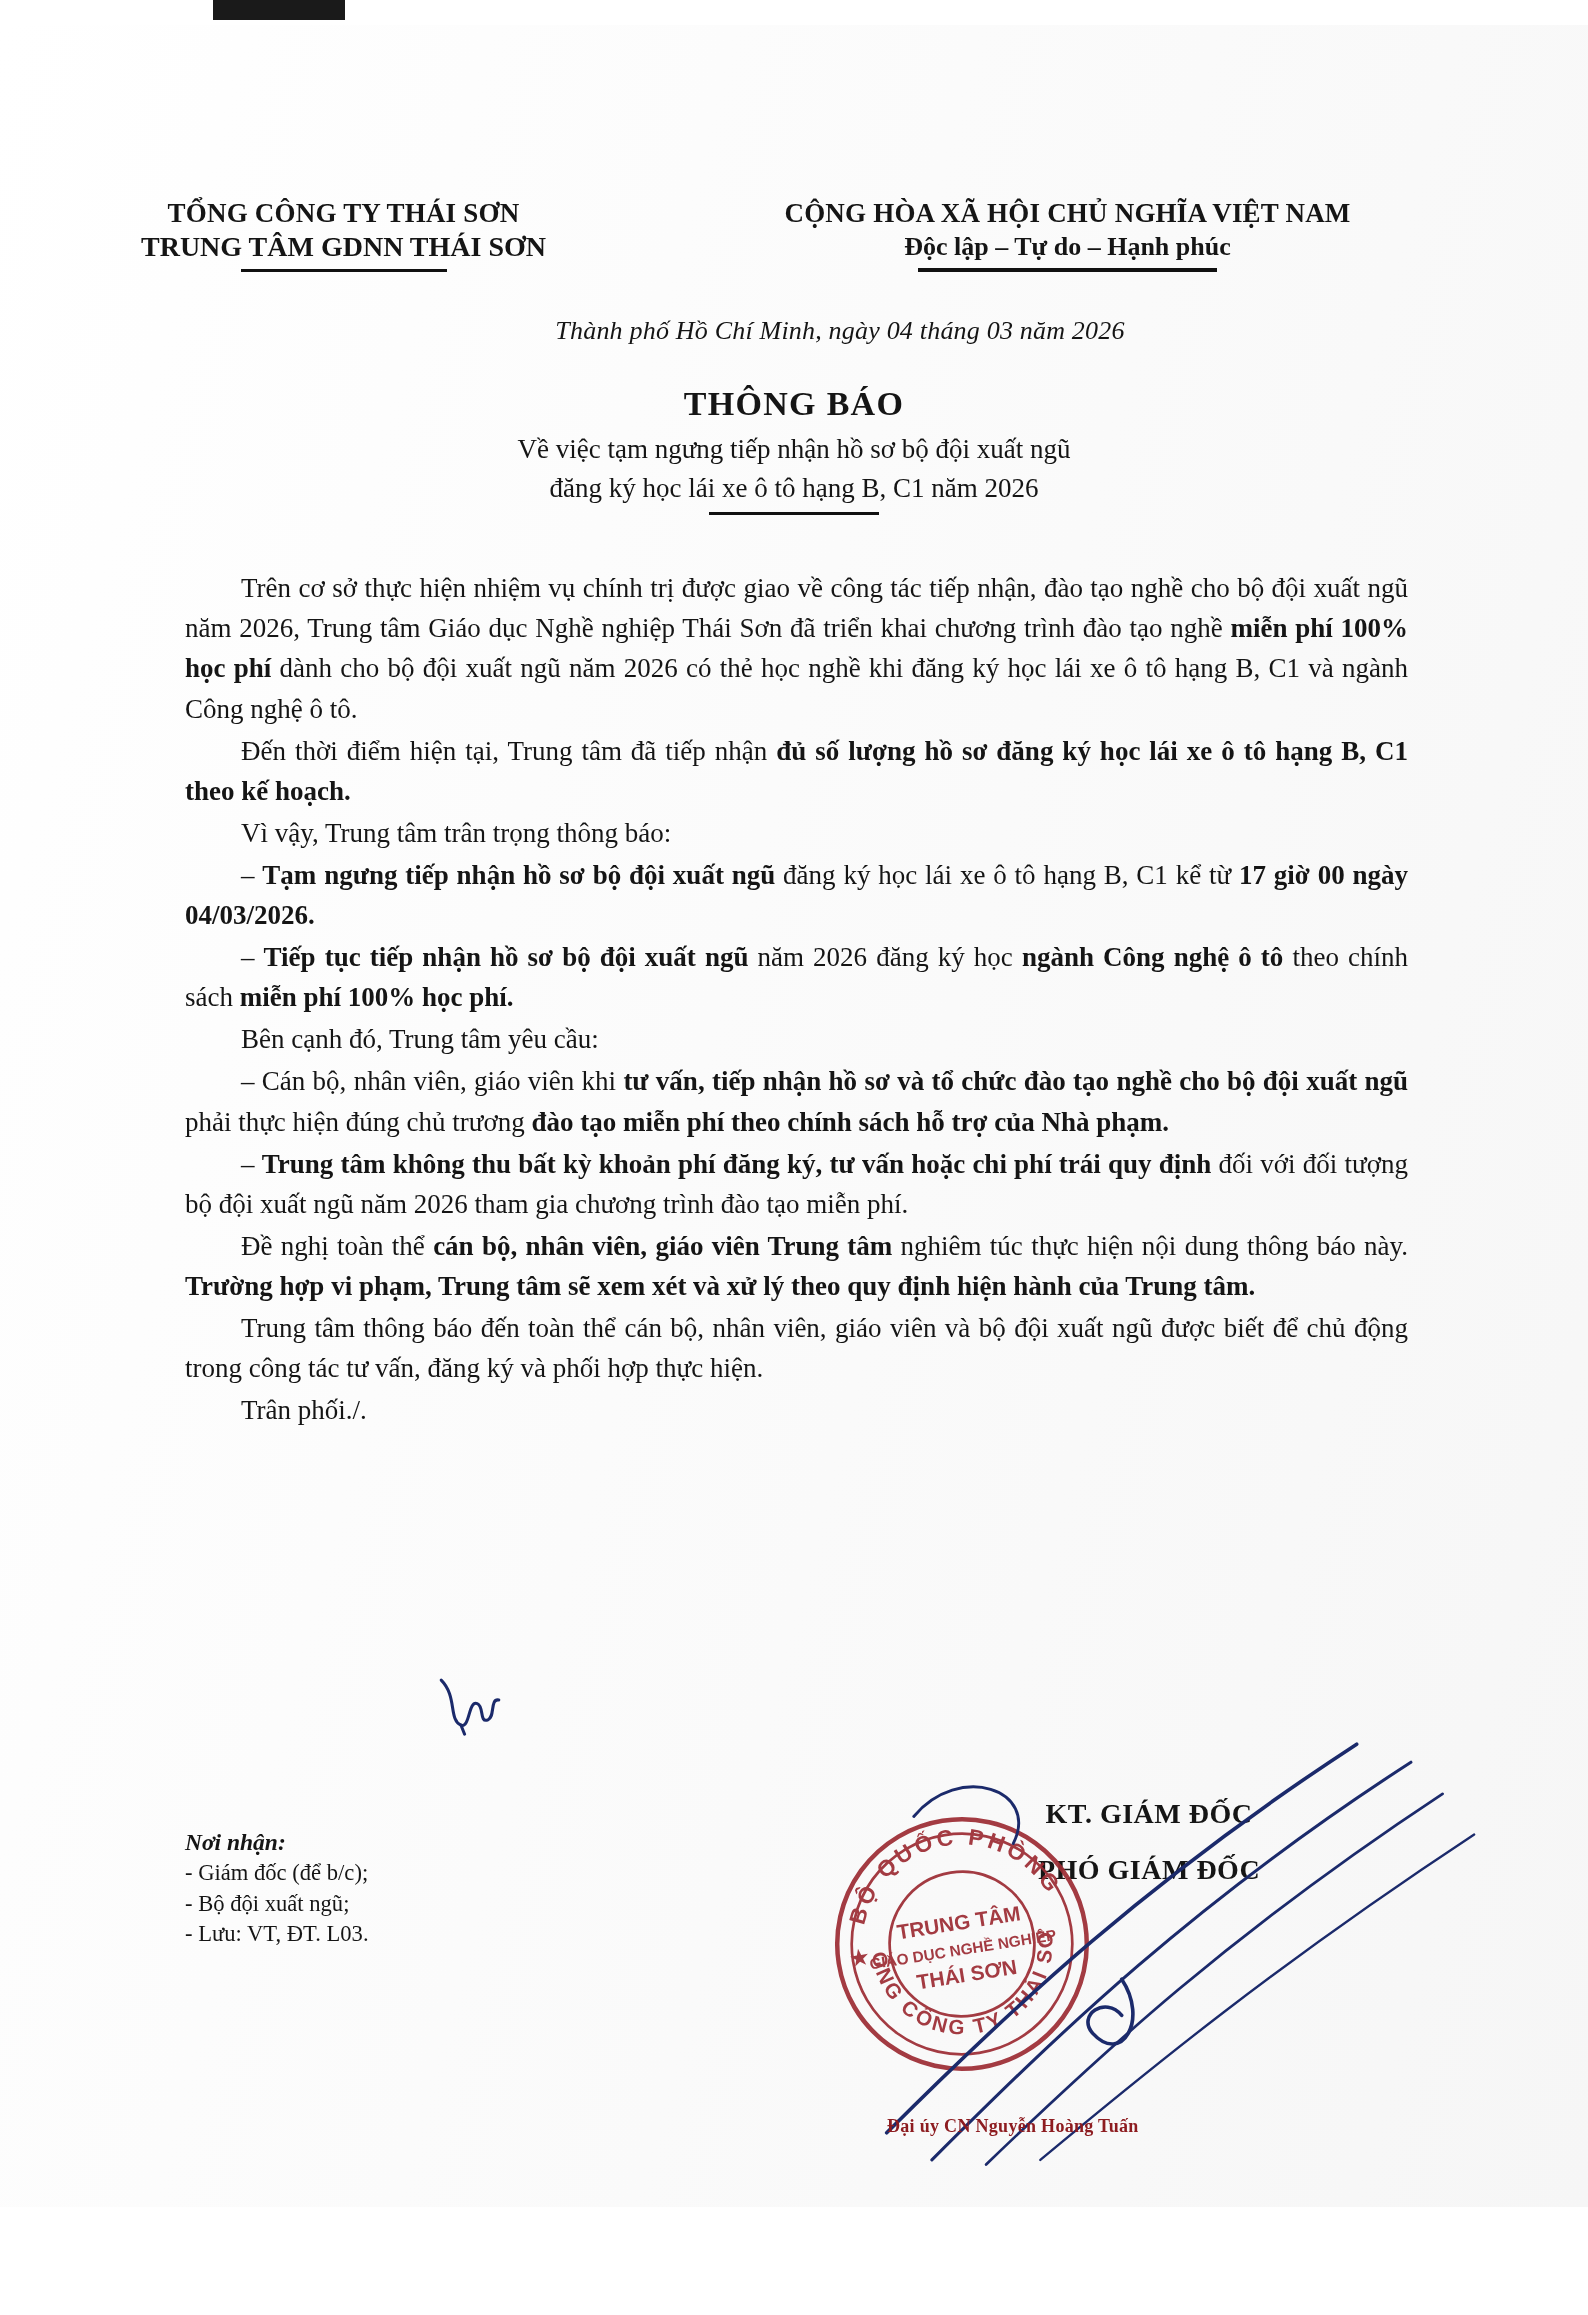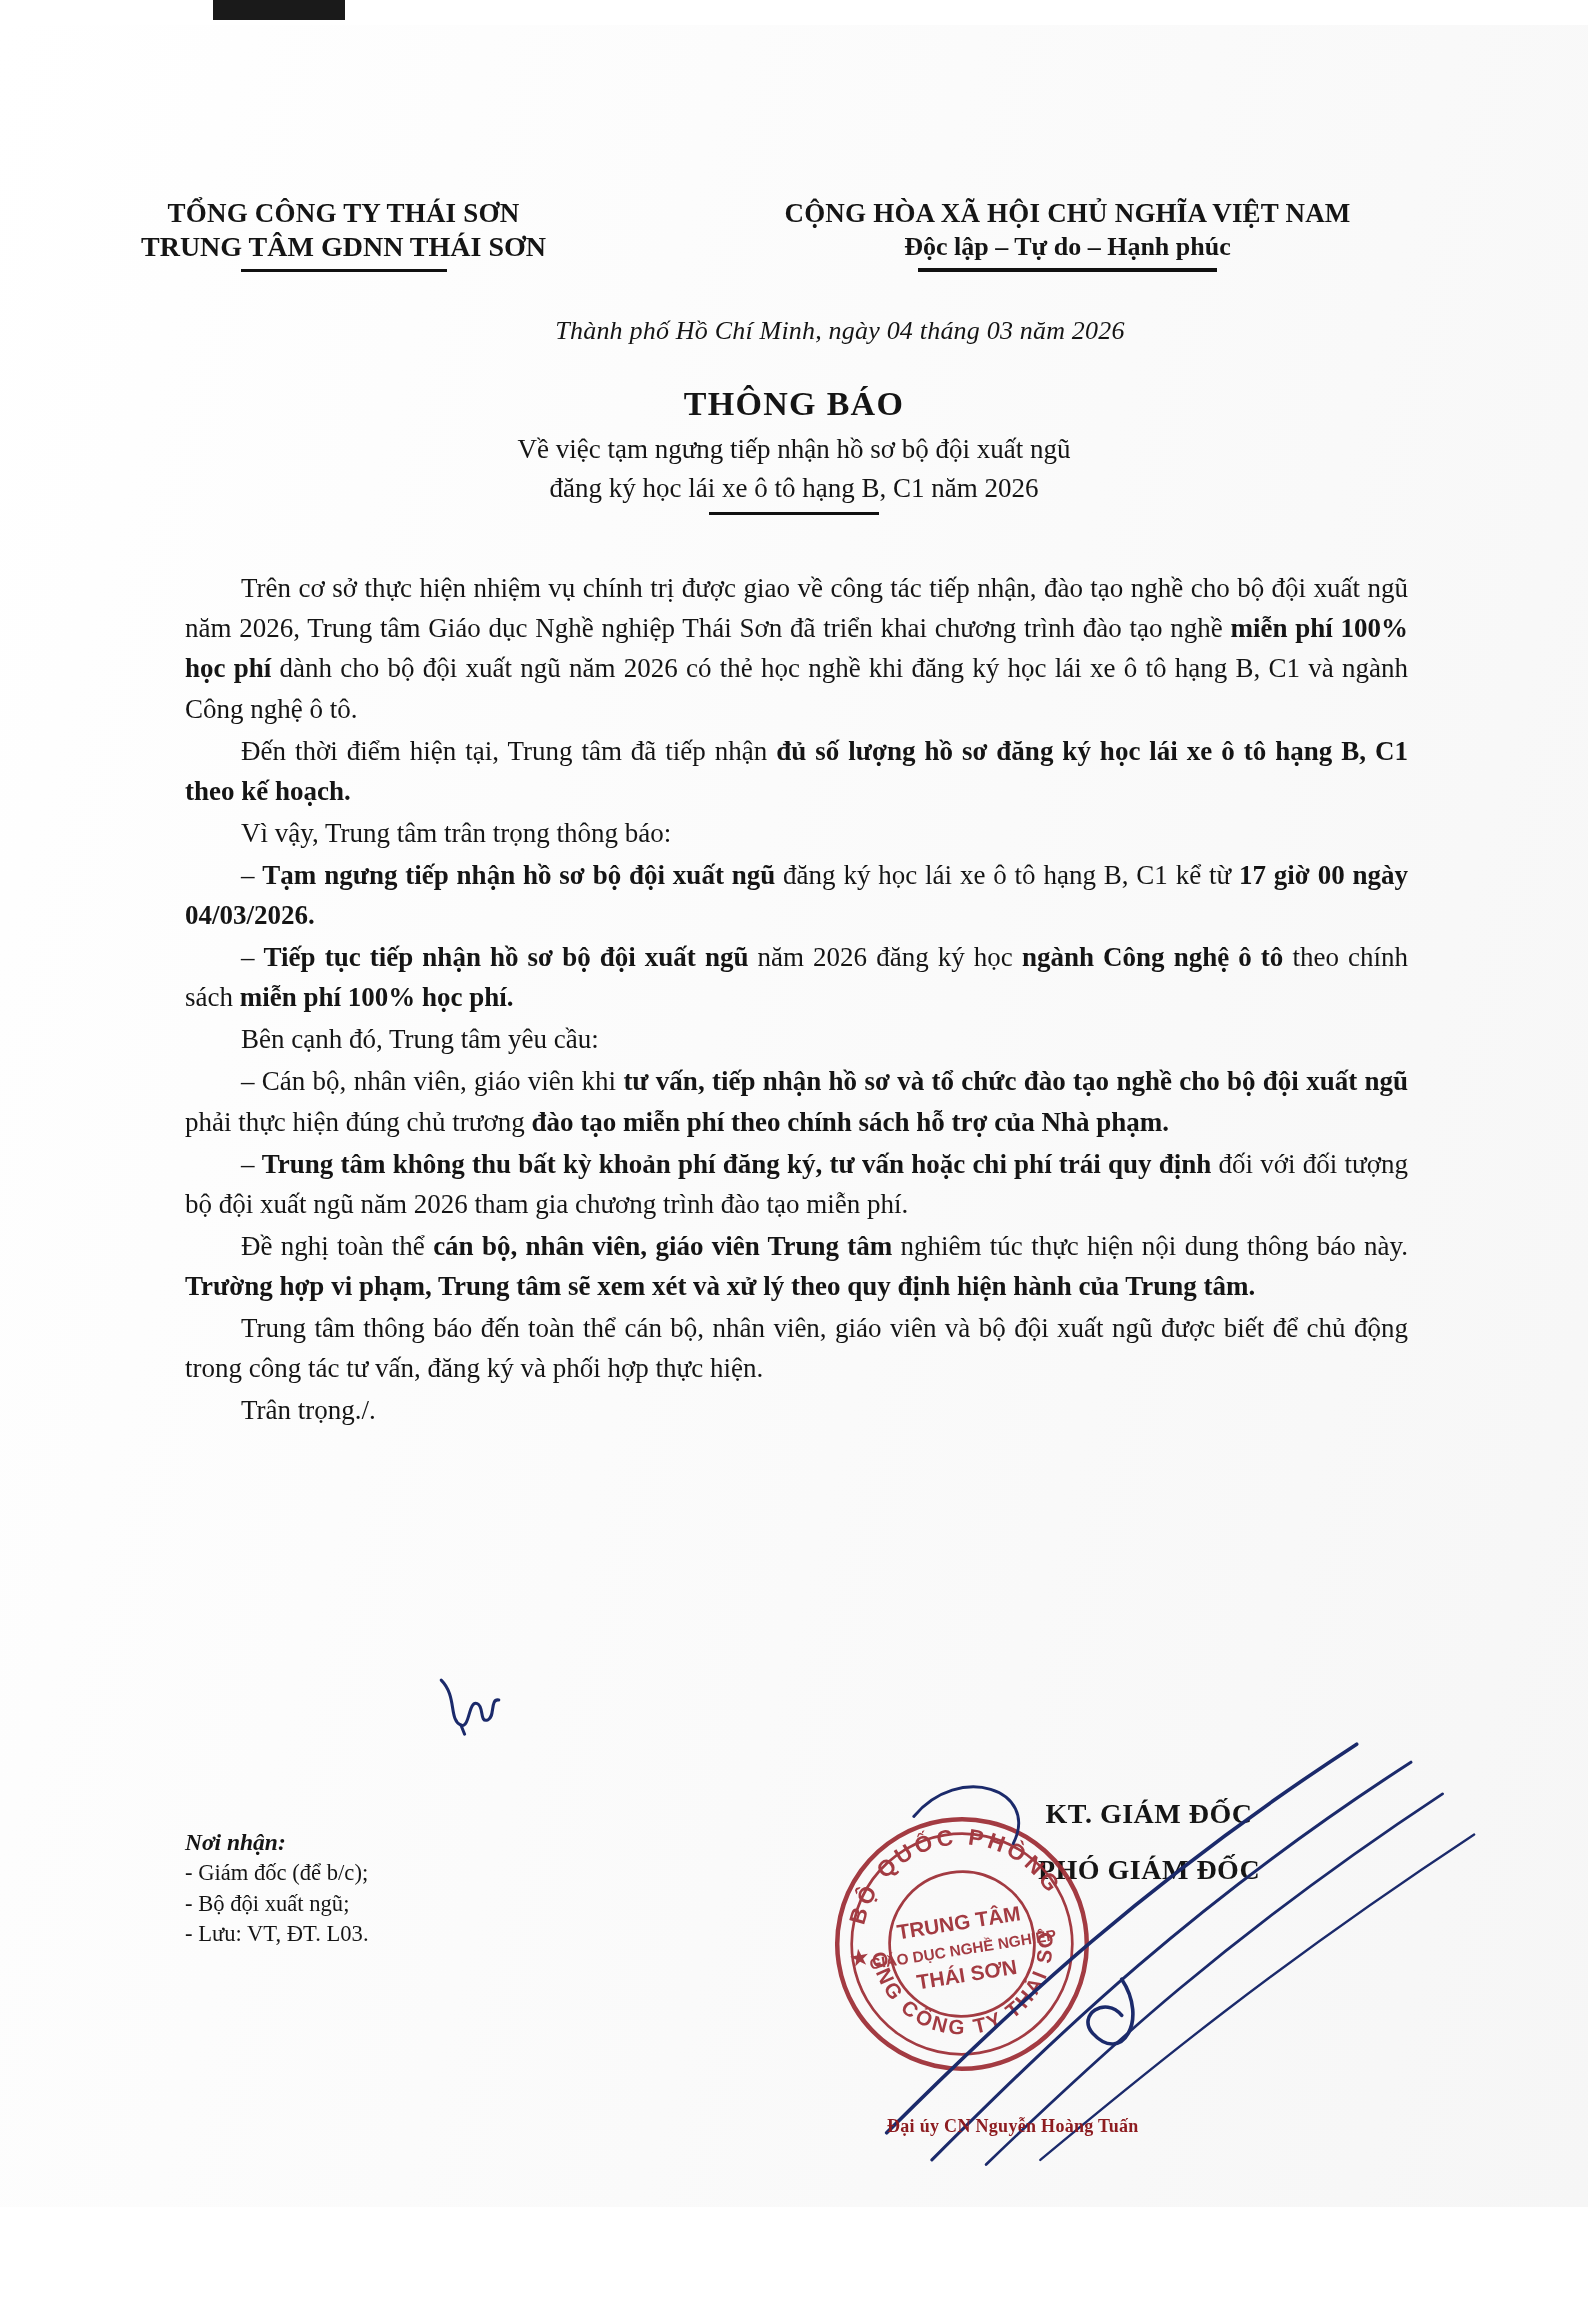--- a/index.html
+++ b/index.html
@@ -170,21 +170,21 @@
           <p><span>Trên cơ sở thực hiện nhiệm vụ chính trị được giao về công tác tiếp nhận, đào tạo nghề cho bộ đội xuất ngũ năm 2026, Trung tâm Giáo dục Nghề nghiệp Thái Sơn đã triển khai chương trình đào tạo nghề </span><b>miễn phí 100% học phí</b><span> dành cho bộ đội xuất ngũ năm 2026 có thẻ học nghề khi đăng ký học lái xe ô tô hạng B, C1 và ngành Công nghệ ô tô.</span></p>
           <p><span>Đến thời điểm hiện tại, Trung tâm đã tiếp nhận </span><b>đủ số lượng hồ sơ đăng ký học lái xe ô tô hạng B, C1 theo kế hoạch.</b></p>
           <p><span>Vì vậy, Trung tâm trân trọng thông báo:</span></p>
           <p><span>–  </span><b>Tạm ngưng tiếp nhận hồ sơ bộ đội xuất ngũ</b><span> đăng ký học lái xe ô tô hạng B, C1 kể từ </span><b>17 giờ 00 ngày 04/03/2026.</b></p>
           <p><span>–  </span><b>Tiếp tục tiếp nhận hồ sơ bộ đội xuất ngũ</b><span> năm 2026 đăng ký học </span><b>ngành Công nghệ ô tô</b><span> theo chính sách </span><b>miễn phí 100% học phí.</b></p>
           <p><span>Bên cạnh đó, Trung tâm yêu cầu:</span></p>
           <p><span>–  Cán bộ, nhân viên, giáo viên khi </span><b>tư vấn, tiếp nhận hồ sơ và tổ chức đào tạo nghề cho bộ đội xuất ngũ</b><span> phải thực hiện đúng chủ trương </span><b>đào tạo miễn phí theo chính sách hỗ trợ của Nhà phạm.</b></p>
           <p><span>–  </span><b>Trung tâm không thu bất kỳ khoản phí đăng ký, tư vấn hoặc chi phí trái quy định</b><span> đối với đối tượng bộ đội xuất ngũ năm 2026 tham gia chương trình đào tạo miễn phí.</span></p>
           <p><span>Đề nghị toàn thể </span><b>cán bộ, nhân viên, giáo viên Trung tâm</b><span> nghiêm túc thực hiện nội dung thông báo này. </span><b>Trường hợp vi phạm, Trung tâm sẽ xem xét và xử lý theo quy định hiện hành của Trung tâm.</b></p>
           <p><span>Trung tâm thông báo đến toàn thể cán bộ, nhân viên, giáo viên và bộ đội xuất ngũ được biết để chủ động trong công tác tư vấn, đăng ký và phối hợp thực hiện.</span></p>
-          <p><span>Trân trọng./.</span></p>
+          <p><span>Trân phối./.</span></p>
         </div>
 
       <div class="recipients">
         <div class="rtitle">Nơi nhận:</div>
         <div id="recipients-list">
             <div class="ritem">- Giám đốc (để b/c);</div>
             <div class="ritem">- Bộ đội xuất ngũ;</div>
             <div class="ritem">- Lưu: VT, ĐT. L03.</div>
           </div>
       </div>

